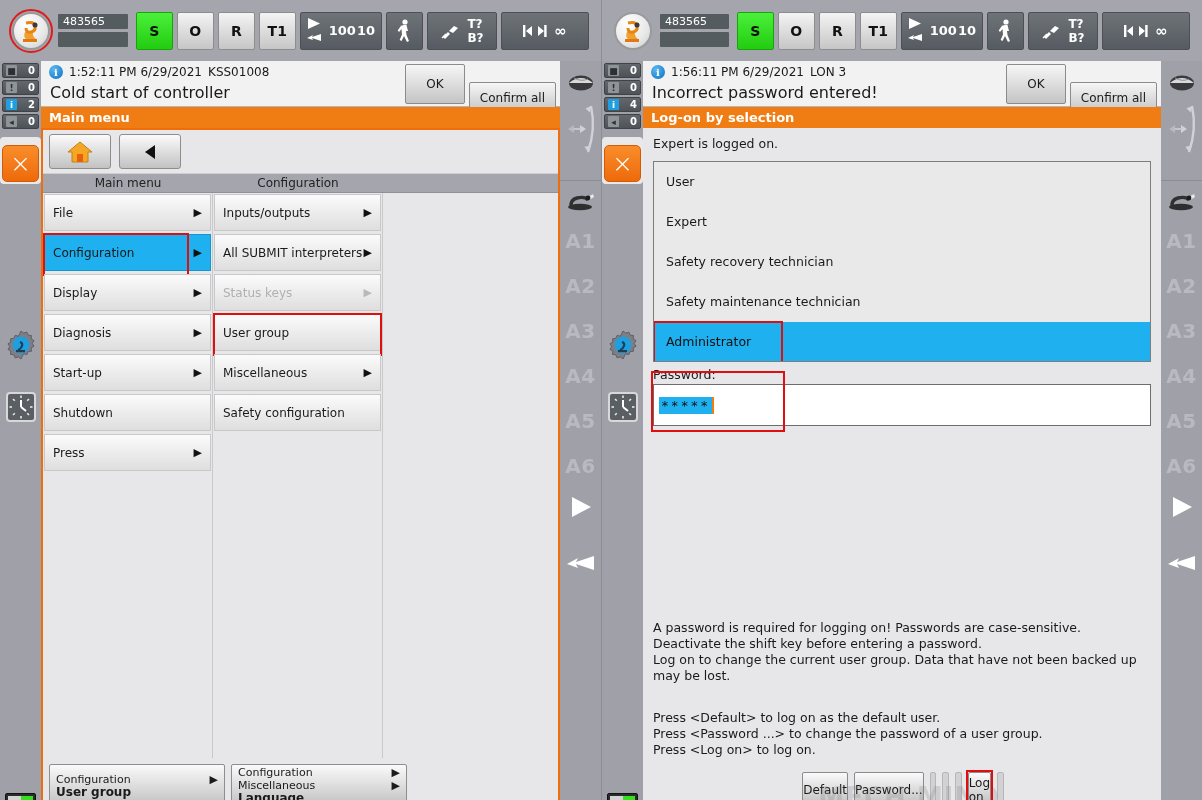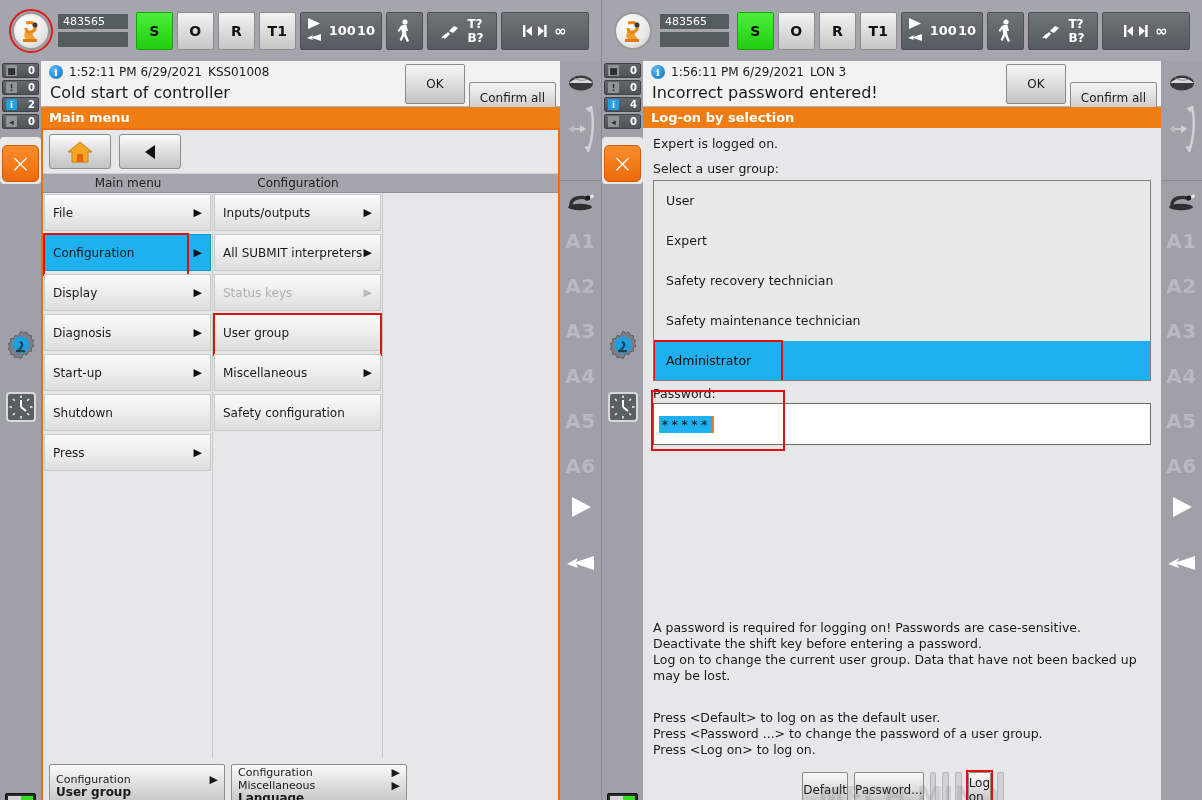--- a/index.html
+++ b/index.html
@@ -717,21 +717,20 @@
             <div class="msgbtn">OK</div>
             <div class="msgbtn small">Confirm all</div>
           </div>
         </div>
 
         <div class="titlebar">Log-on by selection</div>
 
         <div class="ws-right">
           <div class="logon-body">
             <div class="lo-line">Expert is logged on.</div>
-            <div class="lo-line2">Select a user group:</div>
 
             <div class="grouplist">
               <div class="gitem">User</div>
               <div class="gitem">Expert</div>
               <div class="gitem">Safety recovery technician</div>
               <div class="gitem">Safety maintenance technician</div>
               <div class="gitem sel">Administrator</div>
             </div>
 
             <div class="pw-label">Password:</div>

